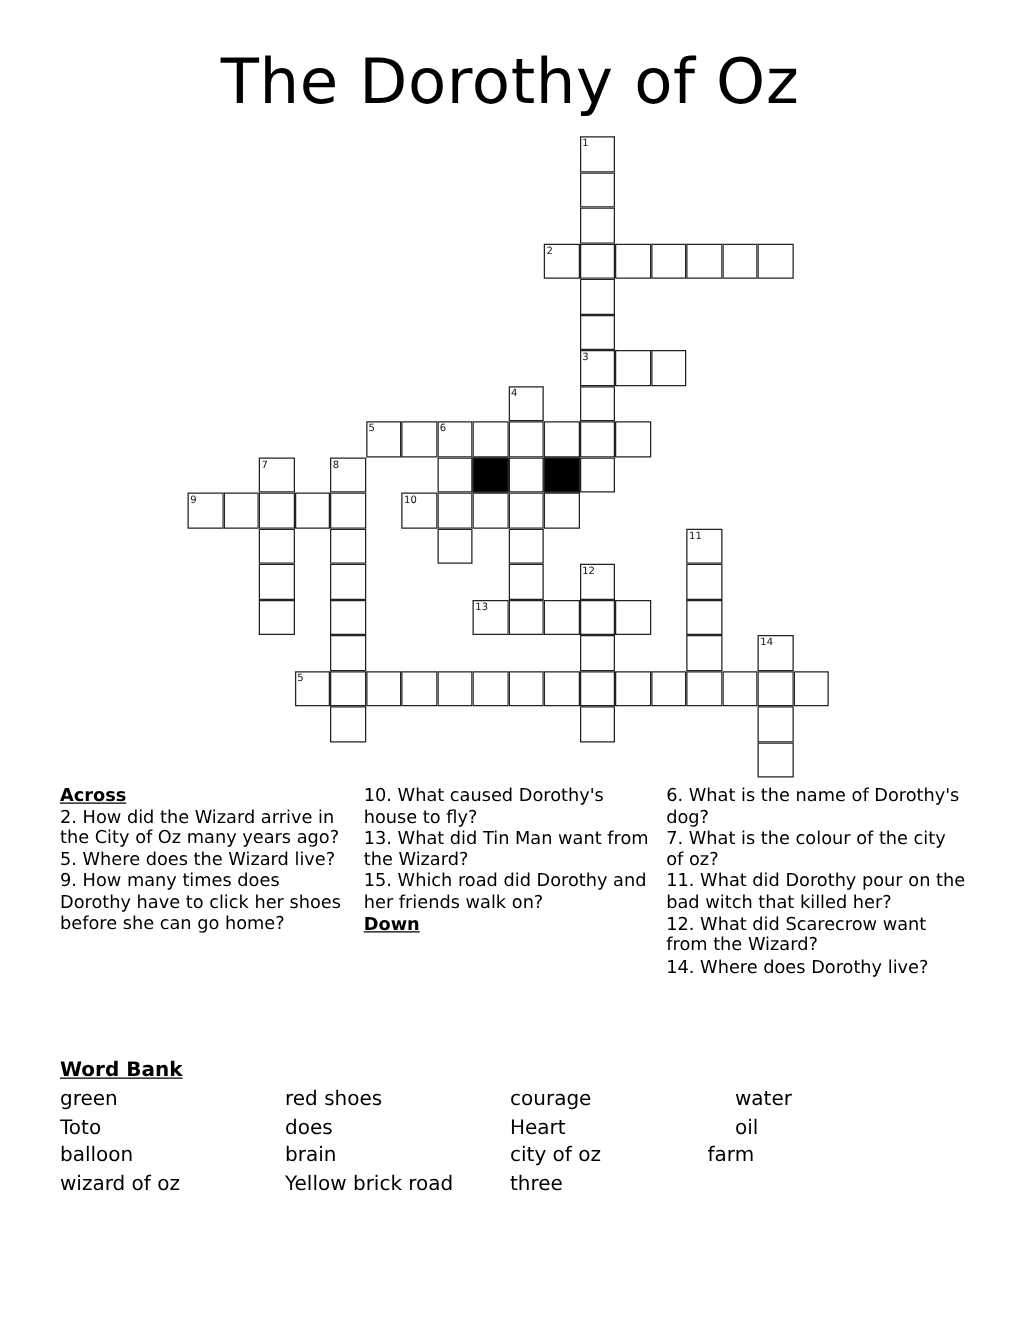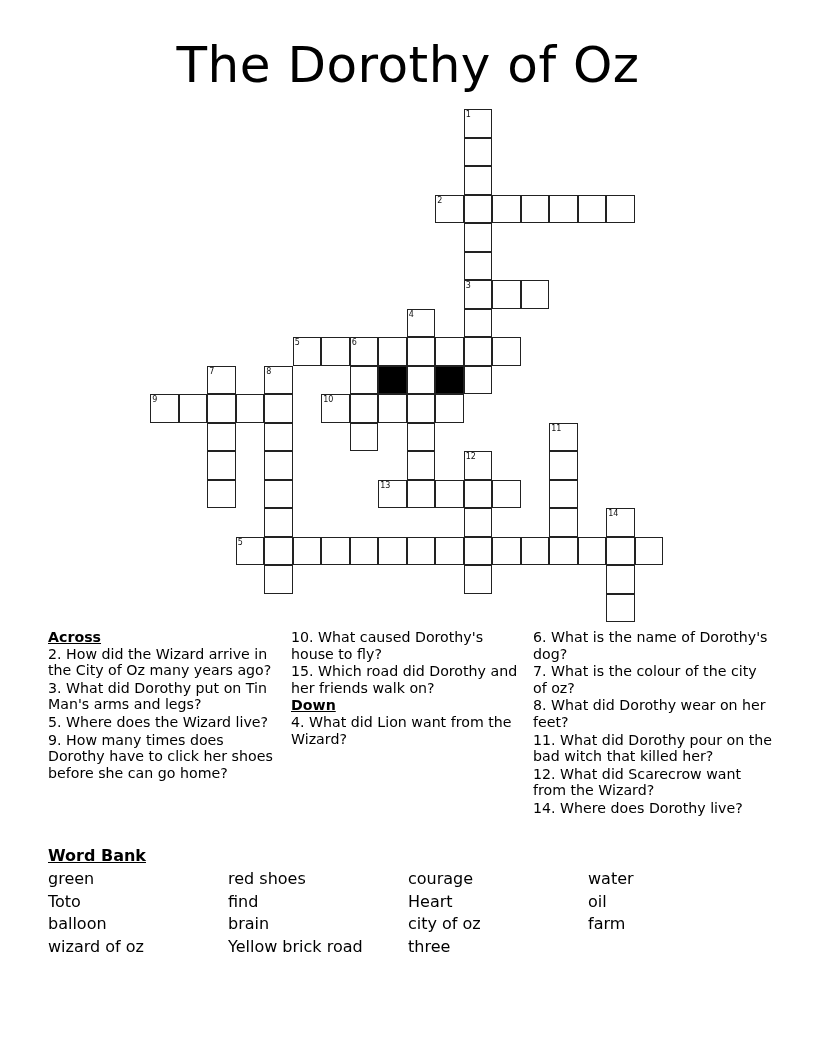--- a/index.html
+++ b/index.html
@@ -137,54 +137,52 @@
     <div class="cell" style="left: 313.5px; top: 456px;"></div>
     <div class="cell" style="left: 456px; top: 456px;"></div>
     <div class="cell" style="left: 456px; top: 484.5px;"></div>
     <div class="cell black" style="left: 228px; top: 256.5px;"></div>
     <div class="cell black" style="left: 285px; top: 256.5px;"></div>
   </div>
 
 <div class="clues col1">
   <div class="clue-head">Across</div>
   <div class="clue"><b>2.</b><span> How did the Wizard arrive in the City of Oz many years ago?</span></div>
-  <div class="clue"><b>3.</b><span> What did Dorothy put on Tin Man's arms and legs?</span></div>
   <div class="clue"><b>5.</b><span> Where does the Wizard live?</span></div>
   <div class="clue"><b>9.</b><span> How many times does Dorothy have to click her shoes before she can go home?</span></div>
 </div>
 
 <div class="clues col2">
   <div class="clue"><b>10.</b><span> What caused Dorothy's house to fly?</span></div>
+  <div class="clue"><b>13.</b><span> What did Tin Man want from the Wizard?</span></div>
   <div class="clue"><b>15.</b><span> Which road did Dorothy and her friends walk on?</span></div>
   <div class="clue-head">Down</div>
-  <div class="clue"><b>4.</b><span> What did Lion want from the Wizard?</span></div>
 </div>
 
 <div class="clues col3">
   <div class="clue"><b>6.</b><span> What is the name of Dorothy's dog?</span></div>
   <div class="clue"><b>7.</b><span> What is the colour of the city of oz?</span></div>
-  <div class="clue"><b>8.</b><span> What did Dorothy wear on her feet?</span></div>
   <div class="clue"><b>11.</b><span> What did Dorothy pour on the bad witch that killed her?</span></div>
   <div class="clue"><b>12.</b><span> What did Scarecrow want from the Wizard?</span></div>
   <div class="clue"><b>14.</b><span> Where does Dorothy live?</span></div>
 </div>
 
 <div class="wb-head">Word Bank</div>
 <div class="wb">
   <span class="wb-word" style="left:0;top:0">green</span>
   <span class="wb-word" style="left:0;top:22.6px">Toto</span>
   <span class="wb-word" style="left:0;top:45.2px">balloon</span>
   <span class="wb-word" style="left:0;top:67.8px">wizard of oz</span>
 
   <span class="wb-word" style="left:180px;top:0">red shoes</span>
-  <span class="wb-word" style="left:180px;top:22.6px">find</span>
+  <span class="wb-word" style="left:180px;top:22.6px">does</span>
   <span class="wb-word" style="left:180px;top:45.2px">brain</span>
   <span class="wb-word" style="left:180px;top:67.8px">Yellow brick road</span>
 
   <span class="wb-word" style="left:360px;top:0">courage</span>
   <span class="wb-word" style="left:360px;top:22.6px">Heart</span>
   <span class="wb-word" style="left:360px;top:45.2px">city of oz</span>
   <span class="wb-word" style="left:360px;top:67.8px">three</span>
 
   <span class="wb-word" style="left:540px;top:0">water</span>
   <span class="wb-word" style="left:540px;top:22.6px">oil</span>
-  <span class="wb-word" style="left:540px;top:45.2px">farm</span>
+  <span class="wb-word" style="left:518px;top:45.2px">farm</span>
 </div>
 
 </body></html>

